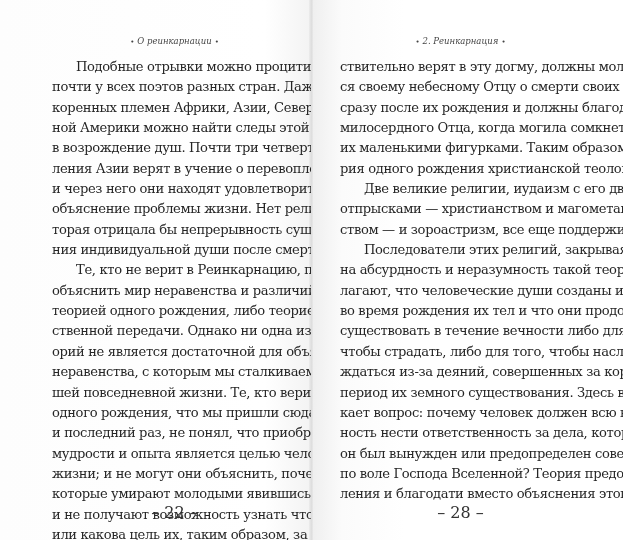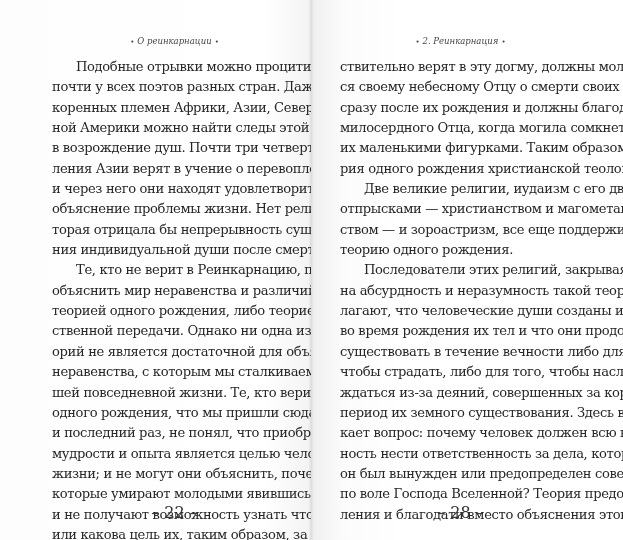--- a/index.html
+++ b/index.html
@@ -94,21 +94,20 @@
     <div class="body-text" id="right-body">
         <span class="line">ствительно верят в эту догму, должны молить-</span>
         <span class="line">ся своему небесному Отцу о смерти своих детей</span>
         <span class="line">сразу после их рождения и должны благодарить</span>
         <span class="line">милосердного Отца, когда могила сомкнется над</span>
         <span class="line">их маленькими фигурками. Таким образом, тео-</span>
         <span class="line">рия одного рождения христианской теологии не</span>
         <span class="line indent">Две великие религии, иудаизм с его двумя</span>
         <span class="line">отпрысками — христианством и магометан-</span>
         <span class="line">ством — и зороастризм, все еще поддерживают</span>
-        <span class="line last">теорию одного рождения.</span>
         <span class="line indent">Последователи этих религий, закрывая глаза</span>
         <span class="line">на абсурдность и неразумность такой теории, по-</span>
         <span class="line">лагают, что человеческие души созданы из ничего</span>
         <span class="line">во время рождения их тел и что они продолжают</span>
         <span class="line">существовать в течение вечности либо для того,</span>
         <span class="line">чтобы страдать, либо для того, чтобы насла-</span>
         <span class="line">ждаться из-за деяний, совершенных за короткий</span>
         <span class="line">период их земного существования. Здесь возни-</span>
         <span class="line">кает вопрос: почему человек должен всю веч-</span>
         <span class="line">ность нести ответственность за дела, которые</span>

